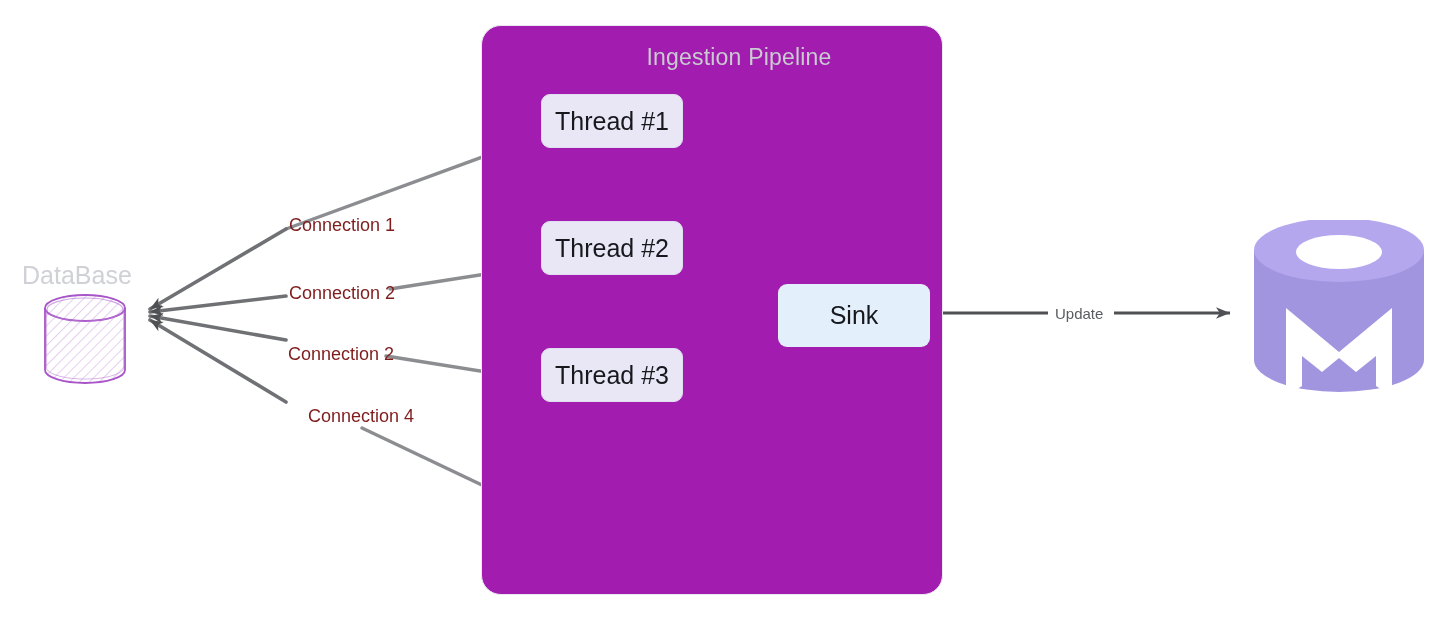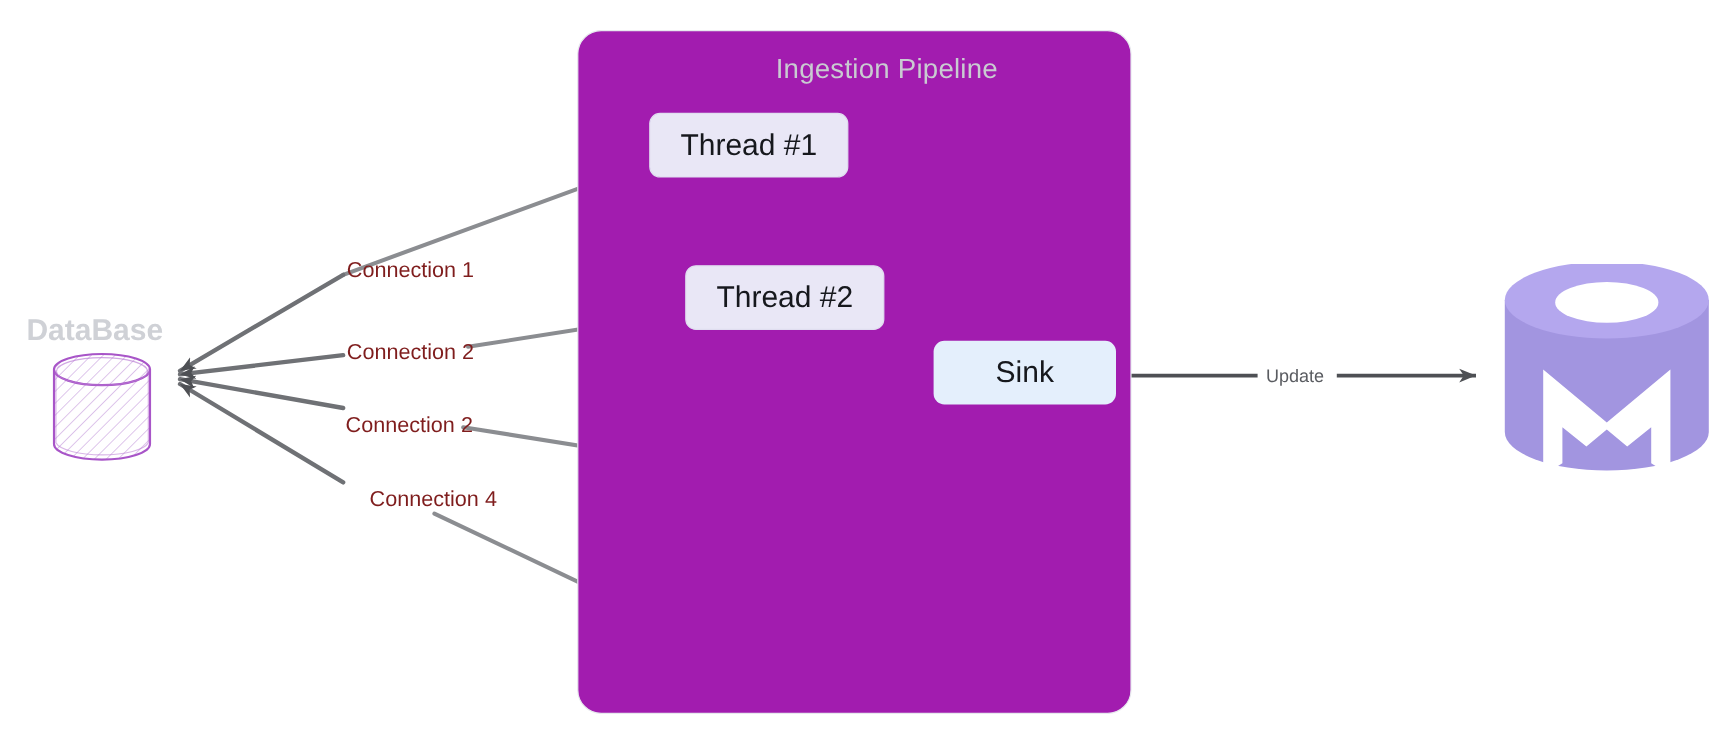--- a/index.html
+++ b/index.html
@@ -48,45 +48,45 @@
     text-align: center;
     font-size: 23px;
     color: #c9cbd1;
     letter-spacing: .2px;
     white-space: nowrap;
   }
 
   
   .node-thread {
     position: absolute;
-    width: 166px;
+    width: 142px;
     height: 54px;
     background: #e9e7f6;
     border: 1px solid #e0def0;
     border-radius: 9px;
     box-sizing: border-box;
     display: flex;
     align-items: center;
     justify-content: center;
     font-size: 25px;
     color: #16181d;
     white-space: nowrap;
   }
   .t1 { left: 541px; top: 94px; }
-  .t2 { left: 571px; top: 221px; }
+  .t2 { left: 541px; top: 221px; }
   .t3 { left: 541px; top: 348px; }
   .t4 { left: 541px; top: 475px; }
 
   
   .node-sink {
     position: absolute;
     left: 778px;
     top: 284px;
     width: 152px;
-    height: 53px;
+    height: 63px;
     background: #e4effc;
     border-radius: 9px;
     box-sizing: border-box;
     display: flex;
     align-items: center;
     justify-content: center;
     font-size: 25px;
     color: #16181d;
     white-space: nowrap;
   }
@@ -110,21 +110,20 @@
   }
 
   
   .db-label {
     position: absolute;
     left: 22px;
     top: 261px;
     font-size: 25px;
     color: #cfd1d6;
     white-space: nowrap;
-    font-weight: bold;
   }
   .db-shape {
     position: absolute;
     left: 40px;
     top: 292px;
     width: 94px;
     height: 100px;
   }
 
   
@@ -201,20 +200,23 @@
   <div class="pipeline-group">
     <div class="pipeline-title">Ingestion Pipeline</div>
   </div>
 
   <div class="node-thread t1">
     <span>Thread #1</span>
   </div>
   <div class="node-thread t2">
     <span>Thread #2</span>
   </div>
+  <div class="node-thread t3">
+    <span>Thread #3</span>
+  </div>
 
   <div class="node-sink">
     <span>Sink</span>
   </div>
 
   <div class="edge-label c1">Connection 1</div>
   <div class="edge-label c2">Connection 2</div>
   <div class="edge-label c3">Connection 2</div>
   <div class="edge-label c4">Connection 4</div>
   <div class="edge-label update-label">Update</div>

